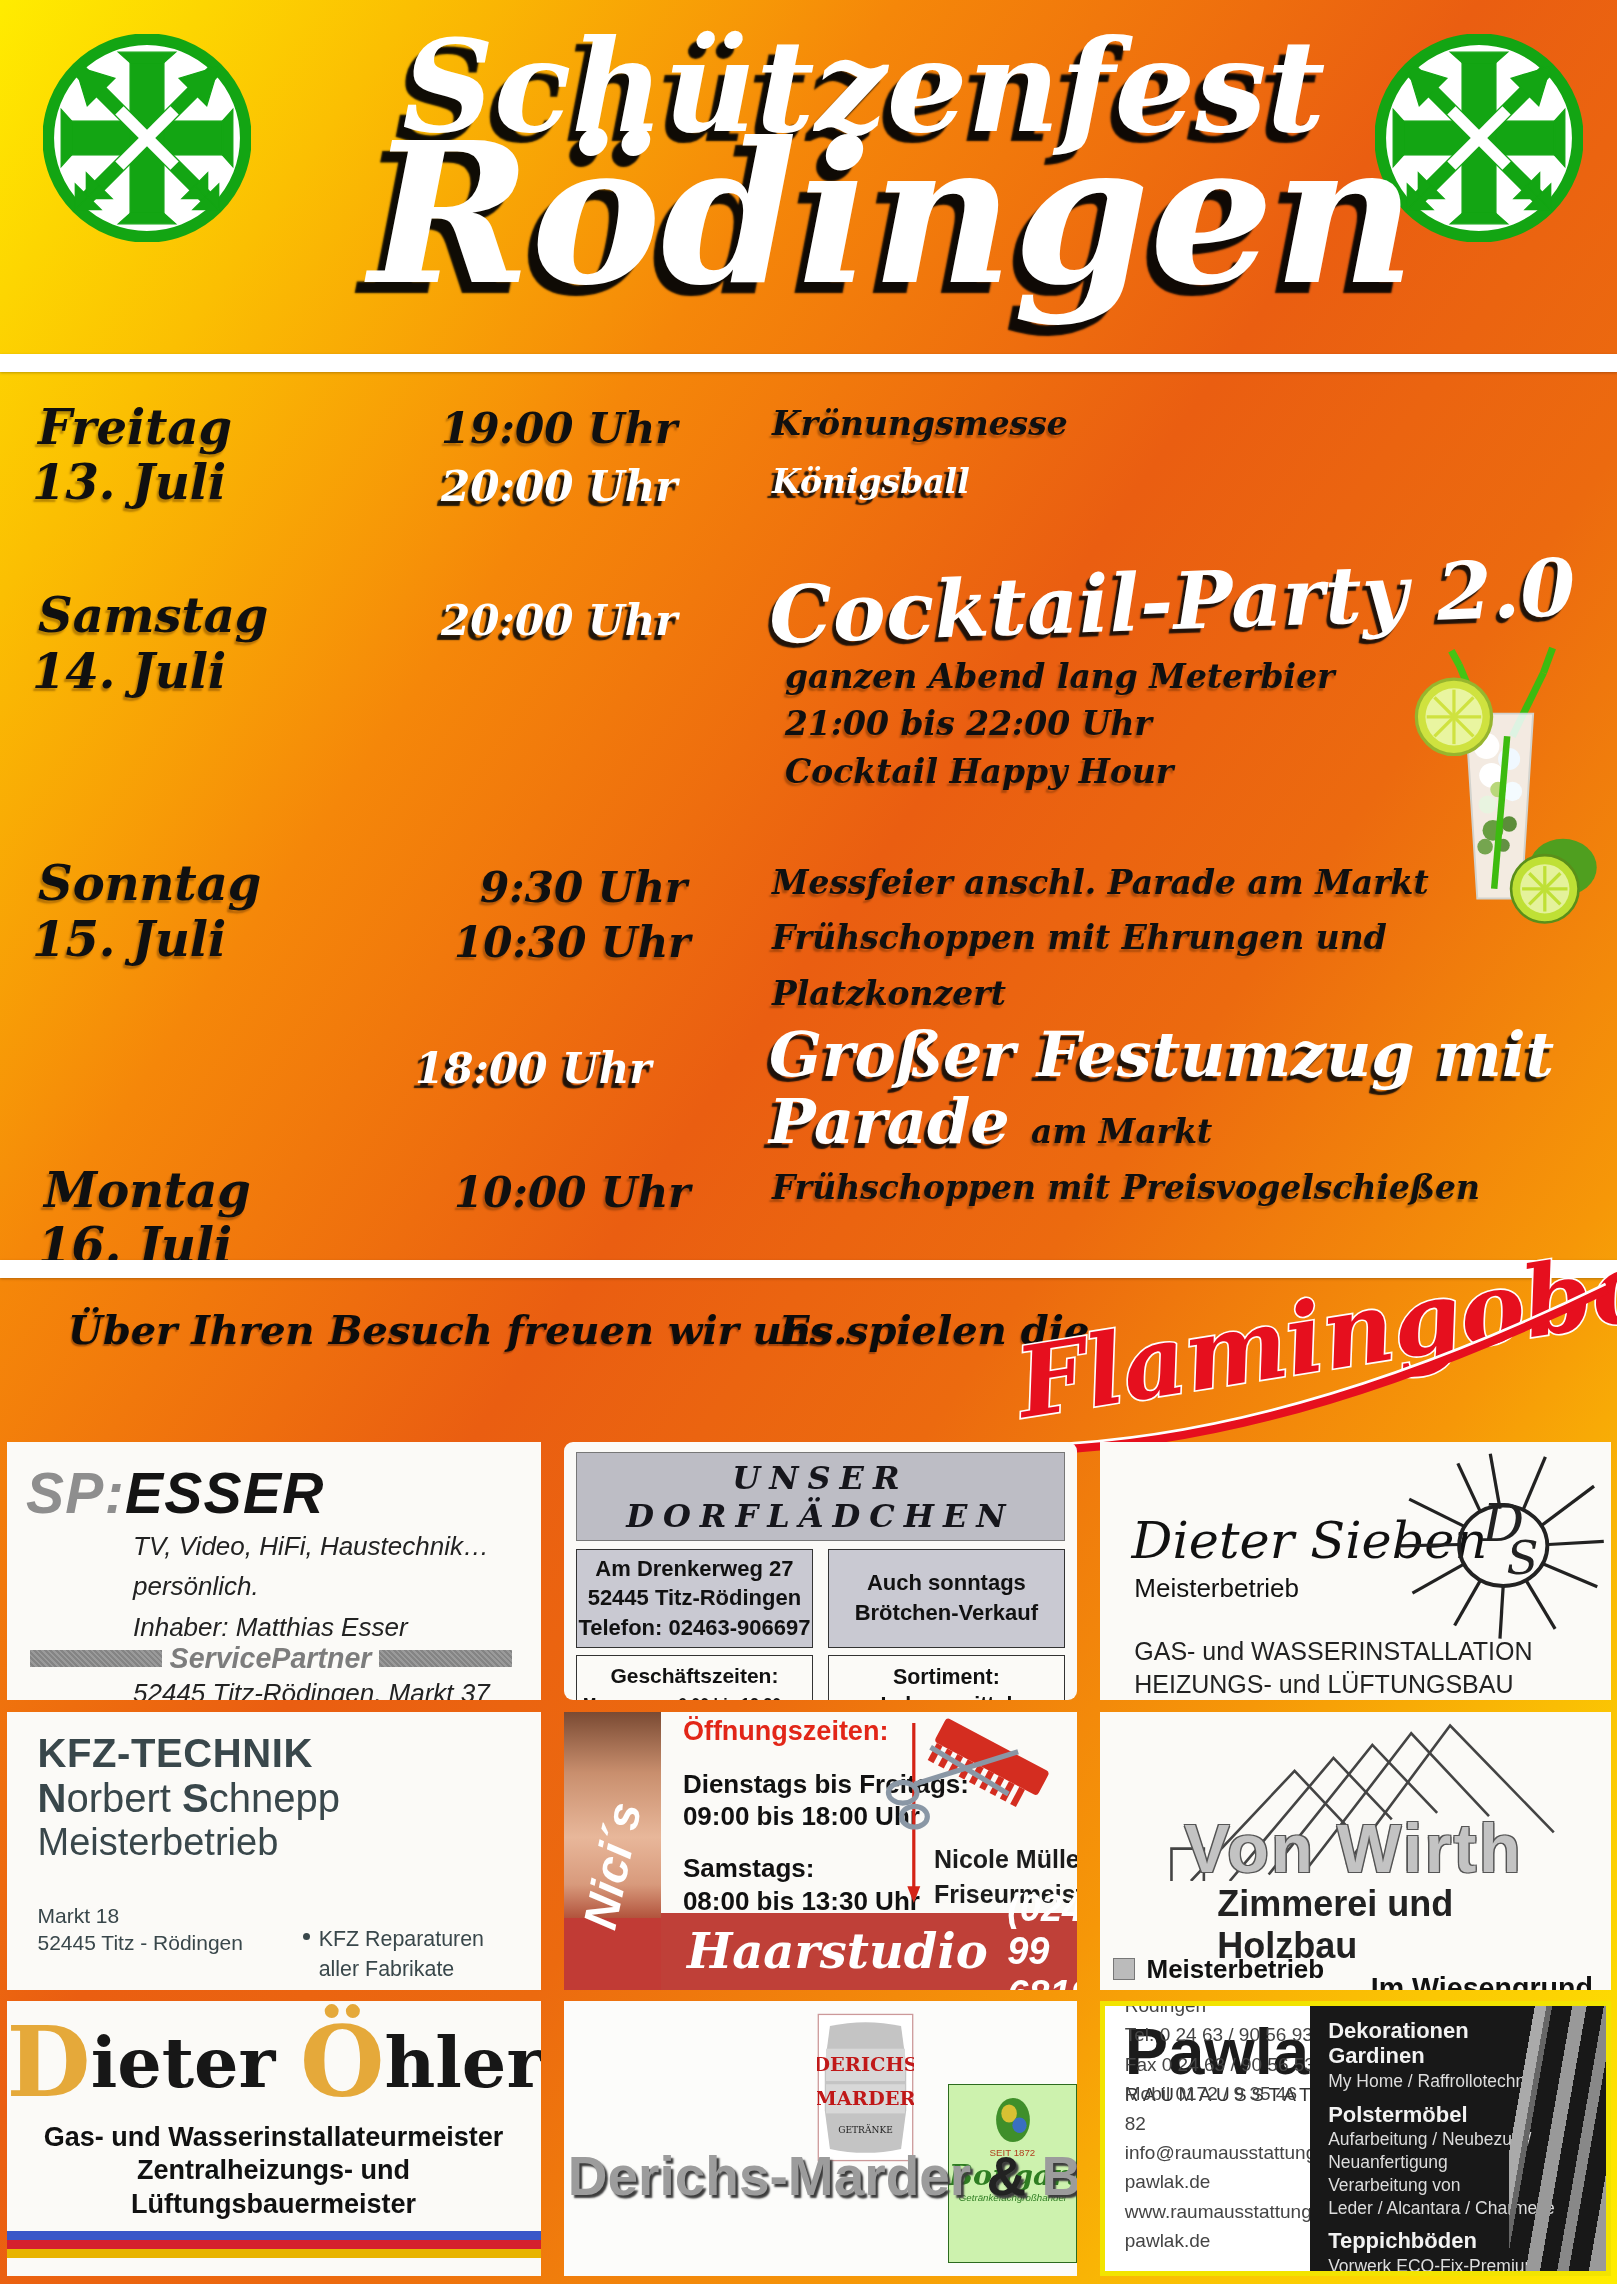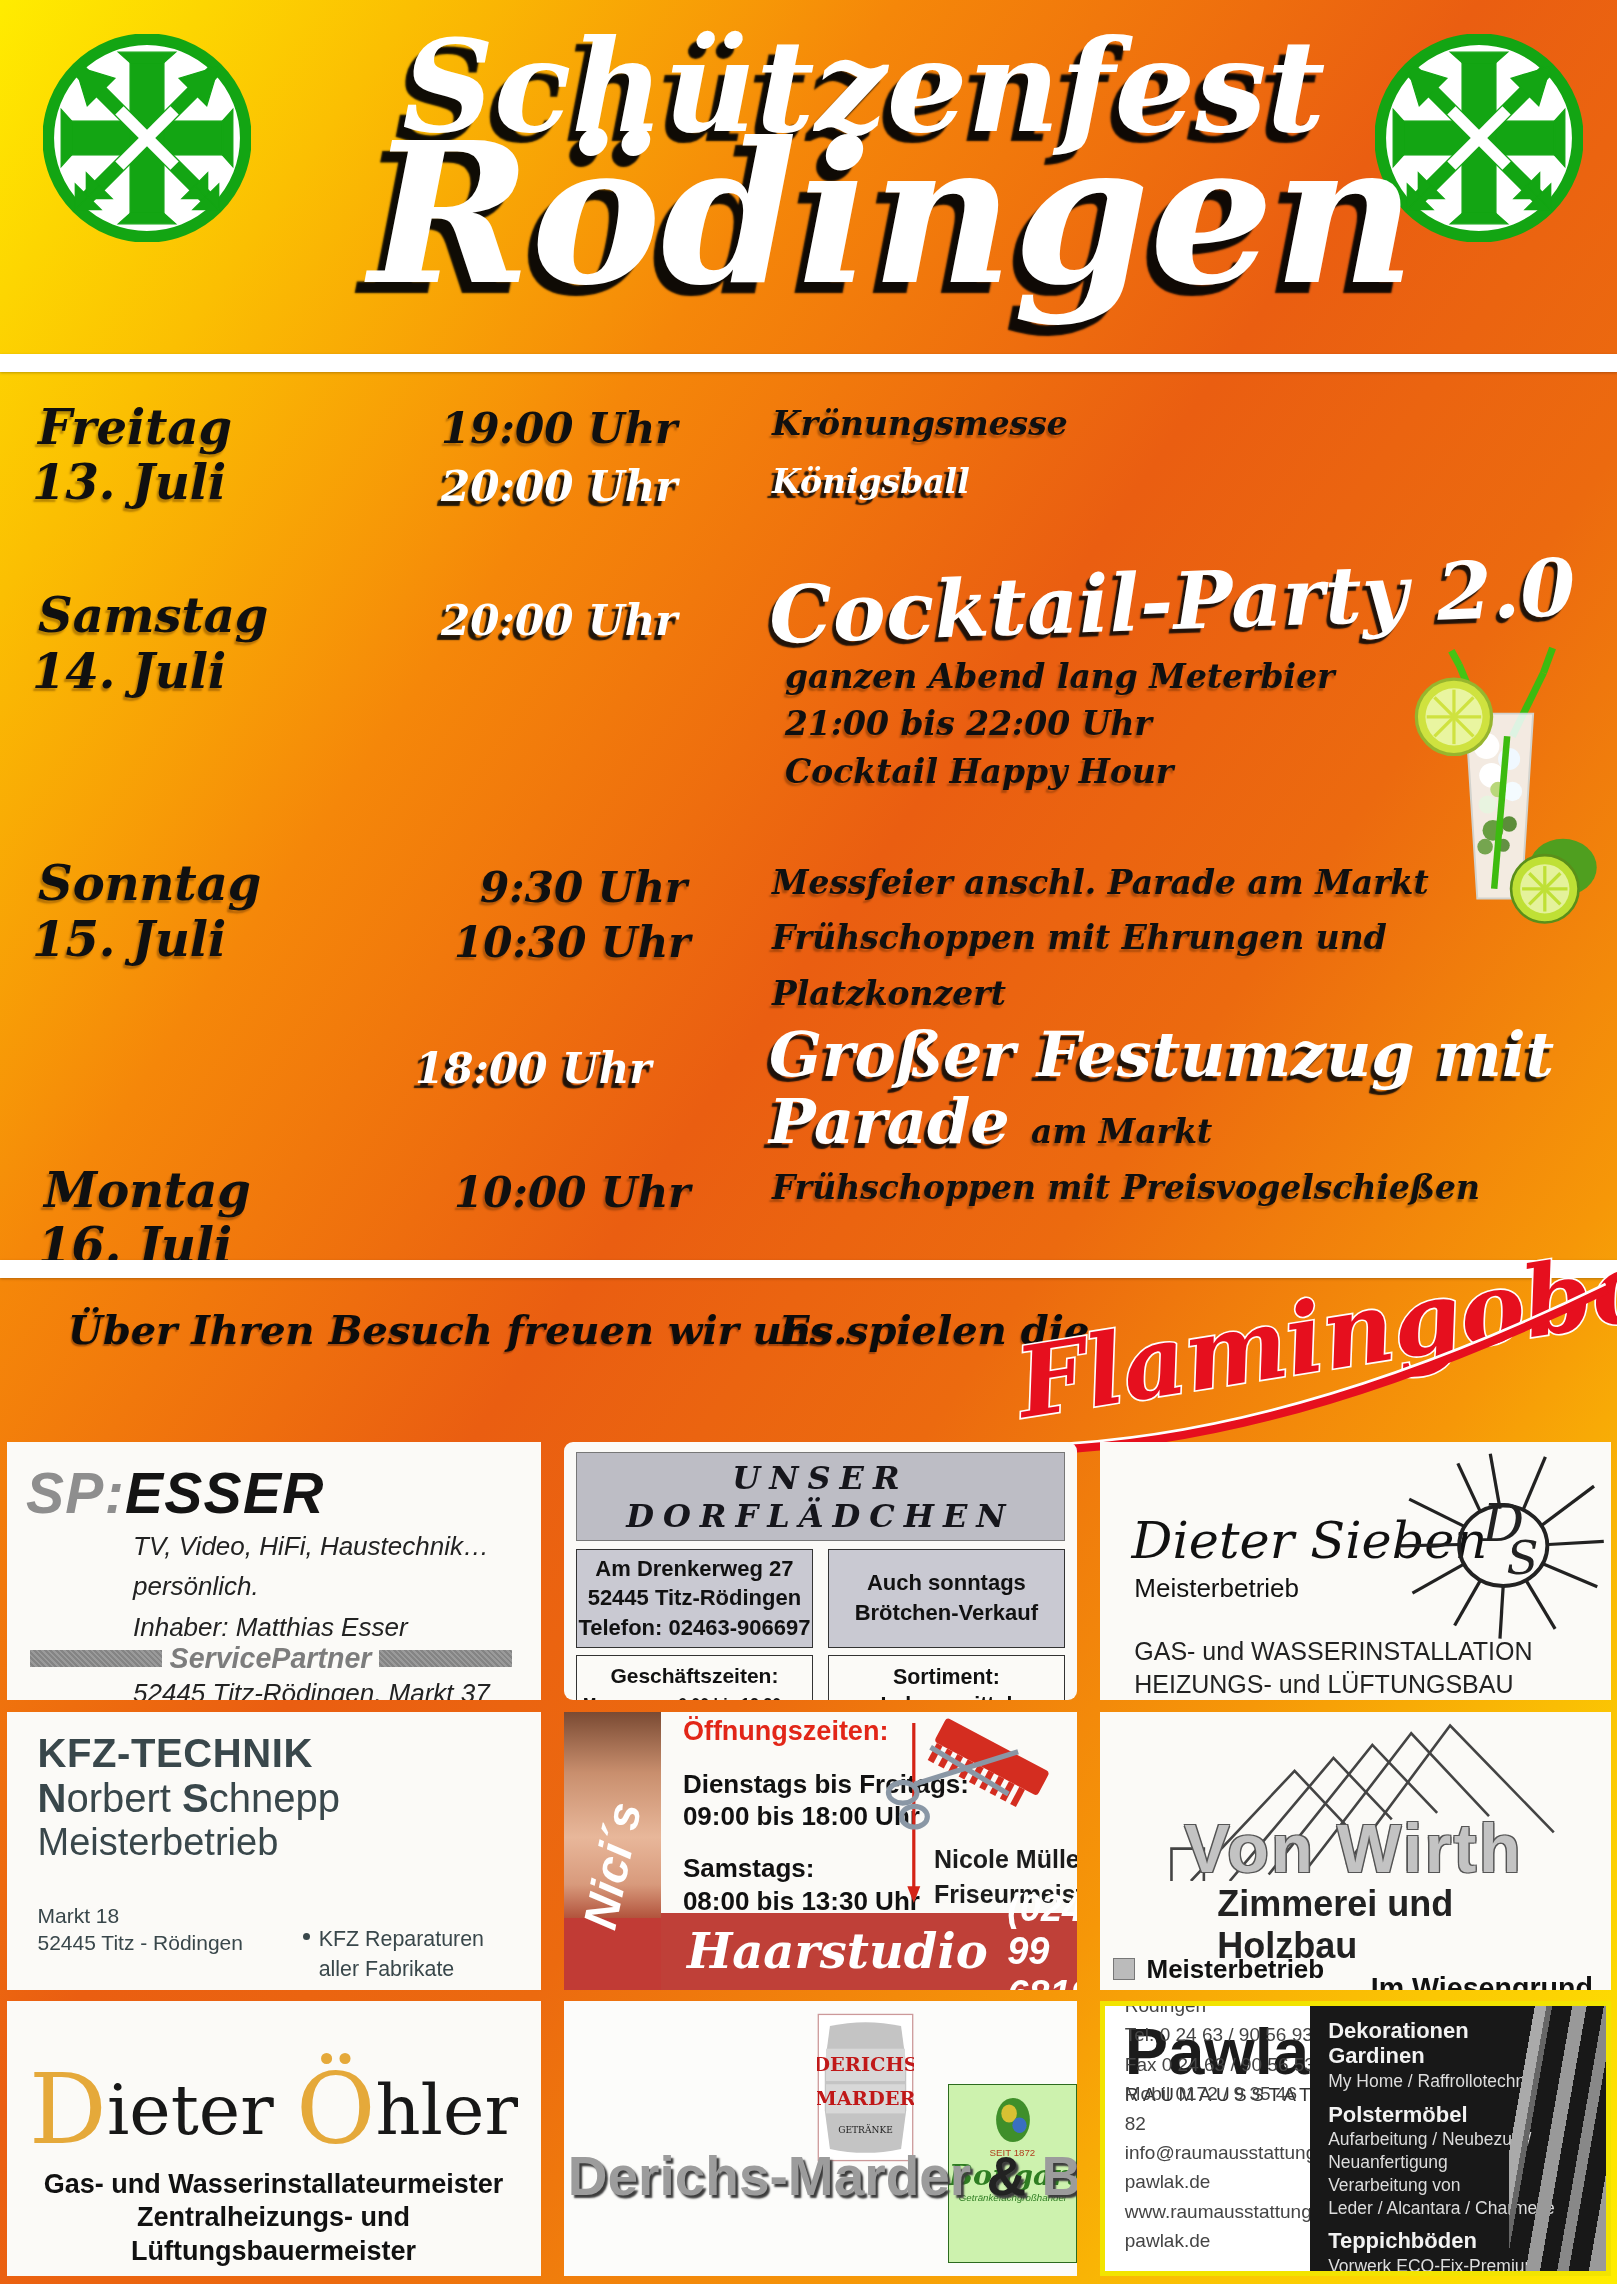--- a/index.html
+++ b/index.html
@@ -87,21 +87,21 @@
   .wirth-logo{position:relative;height:162px;margin-top:2.6px;}
   .wirth-name{position:absolute;left:71px;top:90px;font-size:68px;font-weight:bold;color:#c3c3c3;letter-spacing:2.6px;white-space:nowrap;
     text-shadow:1.3px 1.3px 0 #555,-1.3px -1.3px 0 #555,1.3px -1.3px 0 #555,-1.3px 1.3px 0 #555;}
   .wirth-sub{position:absolute;left:104px;top:164px;font-size:36px;font-weight:bold;color:#222;}
   .wirth-cols{display:flex;margin-top:71px;}
   .wirth-items{width:52%;font-size:26px;font-weight:bold;line-height:1.38;}
   .wirth-items .sq{display:inline-block;width:19.5px;height:19.5px;background:#bbb;border:1.3px solid #777;margin-right:11.7px;vertical-align:-1.3px;}
   .wirth-addr{flex:1;font-size:28.6px;font-weight:bold;text-align:center;line-height:1.35;margin-top:17px;}
   
   .oehler{text-align:center;padding-top:3.9px;}
-  .oehler-name{font-size:70px;font-weight:normal;color:#171717;white-space:nowrap;margin-top:48px;}
+  .oehler-name{font-size:70px;font-weight:bold;color:#171717;white-space:nowrap;}
   .oehler-name .big{color:#e5a93a;font-size:97px;vertical-align:-9px;}
   .oehler-sub{font-size:27px;font-weight:bold;line-height:1.25;margin-top:1.3px;}
   .stripes{margin-top:9px;}
   .stripes div{height:9px;}
   .oehler-shs{display:flex;justify-content:space-around;padding:0 39px;margin-top:10.4px;font-size:48px;font-weight:bold;}
   
   .derichs{background:#fcfcfa;}
   .derichs-big{position:absolute;left:3.9px;bottom:68px;font-size:55px;font-weight:bold;color:#9c9c9c;white-space:nowrap;
     text-shadow:2.6px 2.6px 1.9px #3c3c3c;}
   .derichs-big .amp{color:#222;}

